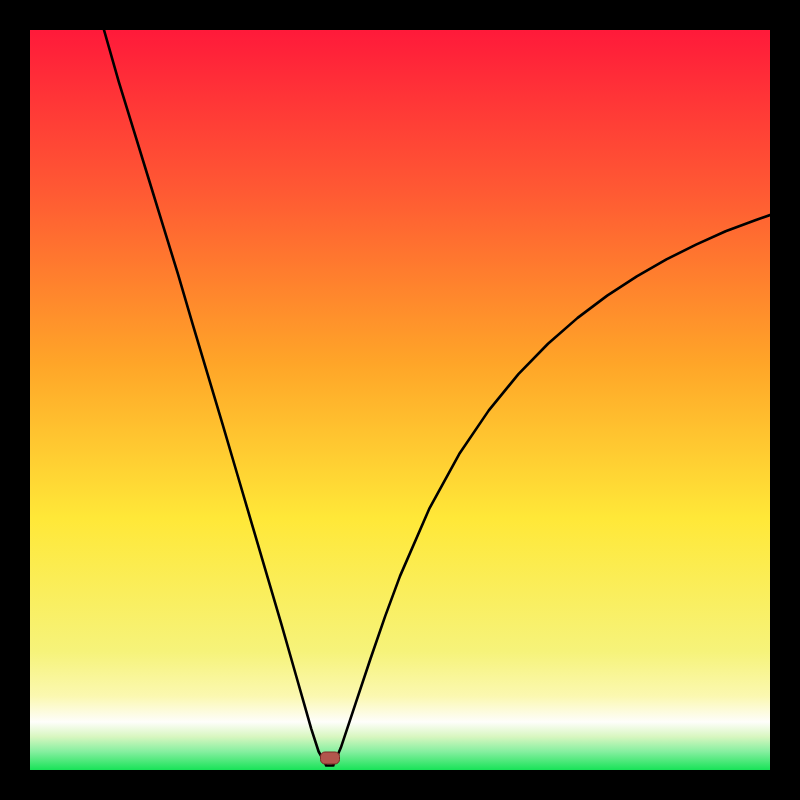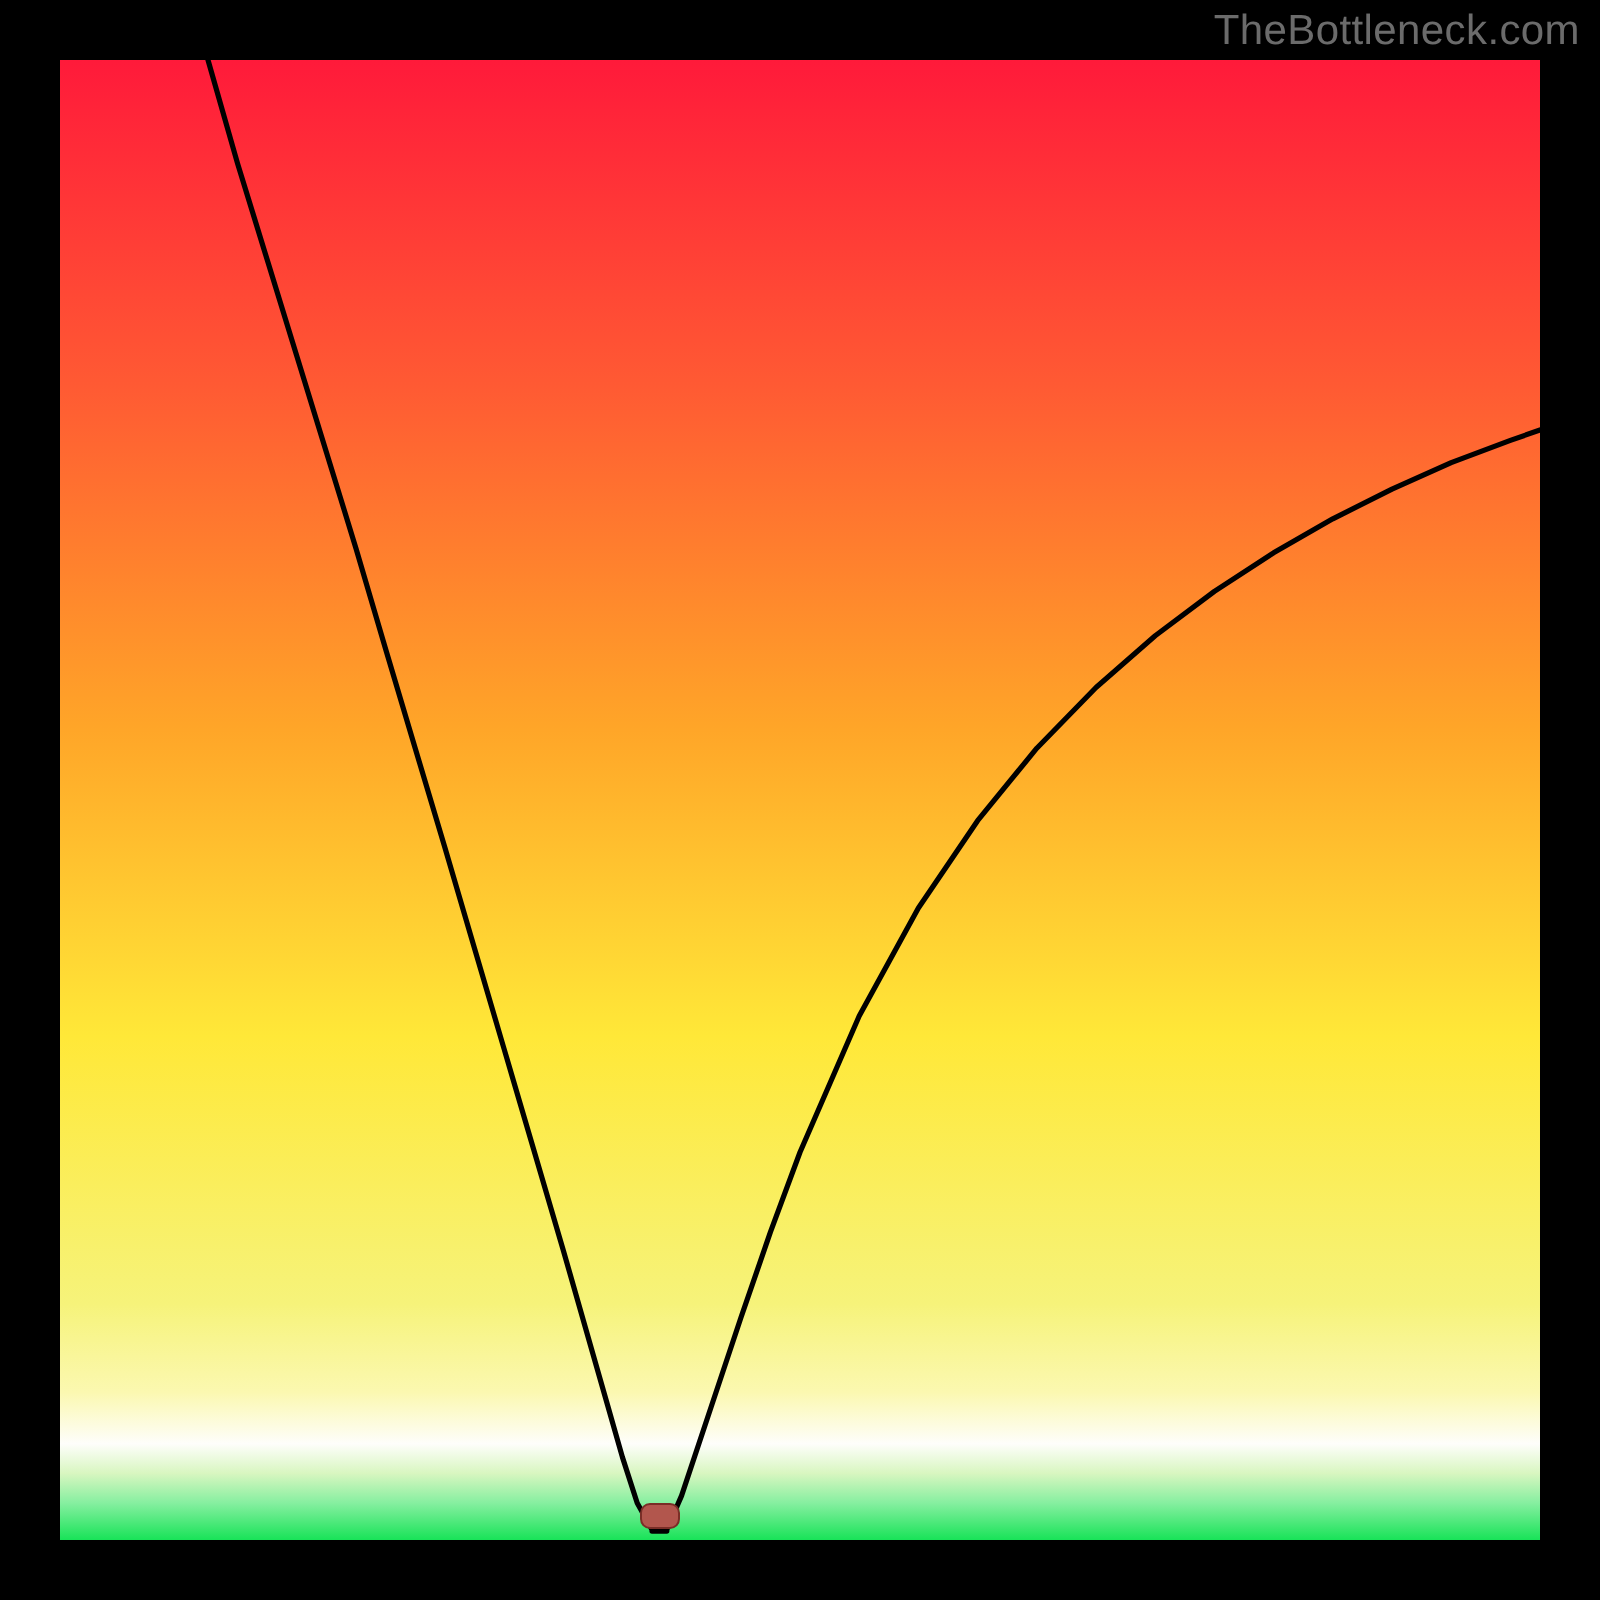--- a/index.html
+++ b/index.html
@@ -82,14 +82,13 @@
       <rect x="0" y="0" width="740" height="740" fill="url(#bg)"></rect>
     </svg>
 
     <svg id="curve" class="curve-svg" viewBox="0 0 740 740" preserveAspectRatio="none">
       <path id="curve-path" fill="none" stroke="#000" stroke-width="2.6" stroke-linecap="round" stroke-linejoin="round" d="M74.00 0.00 L88.80 51.80 L103.60 99.90 L118.40 148.00 L133.20 196.10 L148.00 244.20 L162.80 294.52 L177.60 344.10 L192.40 393.68 L207.20 444.00 L222.00 494.32 L236.80 544.64 L251.60 594.96 L266.40 646.76 L273.80 672.66 L281.20 698.56 L288.60 721.50 L296.00 734.82 L296.00 735.56 L303.40 735.56 L303.40 734.82 L310.80 717.80 L325.60 673.40 L340.40 629.00 L355.20 586.08 L370.00 546.12 L399.60 478.04 L429.20 424.02 L458.80 380.36 L488.40 344.10 L518.00 313.76 L547.60 287.86 L577.20 265.66 L606.80 246.42 L636.40 229.40 L666.00 214.60 L695.60 201.28 L725.20 190.18 L740.00 185.00"></path>
     </svg>
 
     <div id="marker" class="marker" style="left: 299.7px; top: 728.16px; background: rgb(178, 86, 77); border: 1px solid rgb(122, 46, 39);"></div>
   </div>
 
-  <div class="watermark">TheBottleneck.com</div>
 </div>
 
 </body></html>

